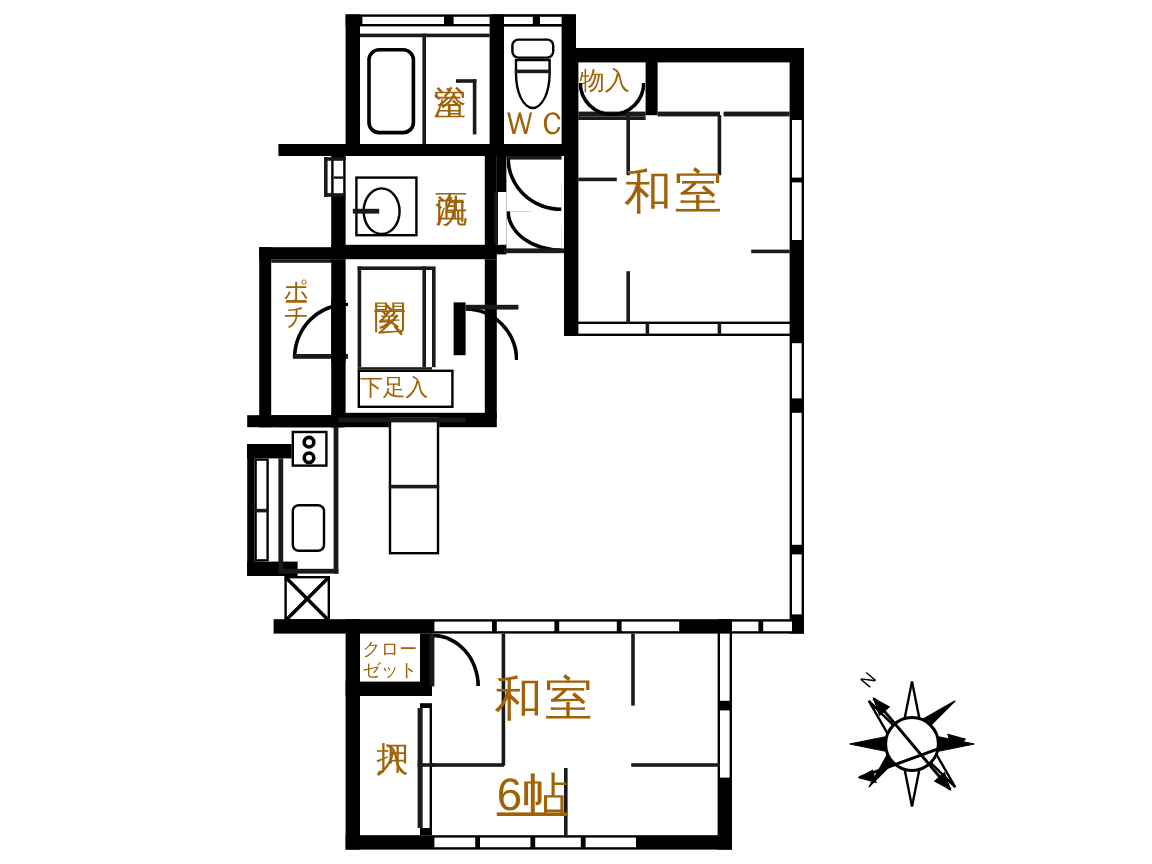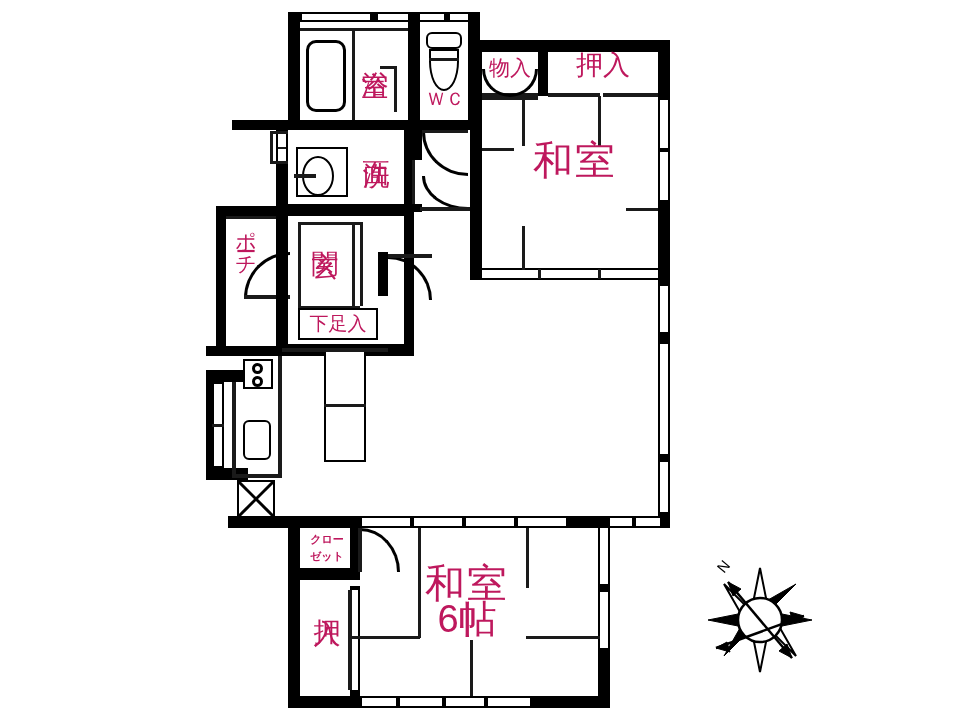--- a/index.html
+++ b/index.html
@@ -52,24 +52,24 @@
   
   .arc {
     position: absolute;
     border: 3px solid #000;
     background: transparent;
     box-sizing: border-box;
   }
   
   .lab {
     position: absolute;
-    color: #be185d;
+    color: #a16207;
     line-height: 1.0;
     white-space: nowrap;
-    text-align: center;
+    text-align: left;
     font-family: "Liberation Sans", sans-serif;
   }
   .vert {
     writing-mode: vertical-rl;
     text-orientation: upright;
     white-space: nowrap;
     line-height: 1.0;
   }
   .lab-ldk {
     font-size: 44px;
@@ -78,22 +78,22 @@
   }
   .lab-room {
     font-size: 40px;
     letter-spacing: 2px;
   }
   .lab-room-sm {
     font-size: 38px;
   }
   .lab-md { font-size: 27px; }
   .lab-sm { font-size: 21px; }
-  .lab-xs { font-size: 11px; line-height: 1.05; font-weight: bold; }
-  .lab-wc { font-size: 18px; letter-spacing: 1px; }
+  .lab-xs { font-size: 15px; line-height: 1.05; }
+  .lab-wc { font-size: 26px; letter-spacing: 1px; }
   svg.icon { position: absolute; overflow: visible; }
 </style>
 </head>
 <body>
 
 <div id="plan">
 
   <div class="w" style="left:288px; top:12px; width:182px; height:10px;"></div>
 
   <div class="wht" style="left:302px; top:14px; width:68px; height:6px;"></div>
@@ -136,21 +136,20 @@
   <div class="w" style="left:538px; top:40px; width:10px; height:56px;"></div>
 
   <div class="w" style="left:658px; top:40px; width:12px; height:240px;"></div>
 
   <div class="ln" style="left:482px; top:93px; width:56px; height:4px;"></div>
 
   <div class="ln" style="left:548px; top:93px; width:110px; height:4px;"></div>
   <div class="wht" style="left:600px; top:92px; width:3px; height:6px;"></div>
 
   <div class="lab lab-sm" style="left:483px; top:57px; width:54px;">物入</div>
-  <div class="lab lab-md" style="left:551px; top:52px; width:104px;">押入</div>
 
   <div class="arc" style="left:482px; top:69px; width:28px; height:28px; border-radius:0 0 0 100%; border-top:none; border-right:none;"></div>
   <div class="arc" style="left:510px; top:69px; width:28px; height:28px; border-radius:0 0 100% 0; border-top:none; border-left:none;"></div>
   <div class="ln" style="left:482px; top:97px; width:28px; height:3px;"></div>
   <div class="ln" style="left:510px; top:97px; width:28px; height:3px;"></div>
 
   <div class="w" style="left:470px; top:96px; width:12px; height:184px;"></div>
 
   <div class="w" style="left:470px; top:268px; width:200px; height:12px;"></div>
 
@@ -301,21 +300,21 @@
   <div class="ln" style="left:348px; top:590px; width:4px; height:100px;"></div>
   <div class="ln" style="left:348px; top:636px; width:14px; height:3px;"></div>
 
   <div class="ln" style="left:418px; top:528px; width:3px; height:110px;"></div>
   <div class="ln" style="left:526px; top:528px; width:3px; height:60px;"></div>
   <div class="ln" style="left:360px; top:636px; width:60px; height:3px;"></div>
   <div class="ln" style="left:526px; top:636px; width:74px; height:3px;"></div>
   <div class="ln" style="left:470px; top:640px; width:3px; height:56px;"></div>
 
   <div class="lab lab-room" style="left:412px; top:563px; width:110px;">和室</div>
-  <div class="lab lab-room-sm" style="left:414px; top:600px; width:106px;">6帖</div>
+  <div class="lab lab-room-sm" style="left:414px; top:644px; width:106px;text-decoration:underline;">6帖</div>
 
   <div class="wht" style="left:362px; top:698px; width:34px; height:8px;"></div>
   <div class="wht" style="left:400px; top:698px; width:42px; height:8px;"></div>
   <div class="wht" style="left:446px; top:698px; width:38px; height:8px;"></div>
   <div class="wht" style="left:488px; top:698px; width:42px; height:8px;"></div>
 
   <svg class="icon" style="left:700px; top:560px;" width="120" height="120" viewBox="0 0 120 120">
     <g fill="#000" stroke="#000" stroke-width="1">
 
       <polygon points="60,8 68,48 60,58 52,48" fill="#fff" stroke="#000" stroke-width="2"></polygon>

